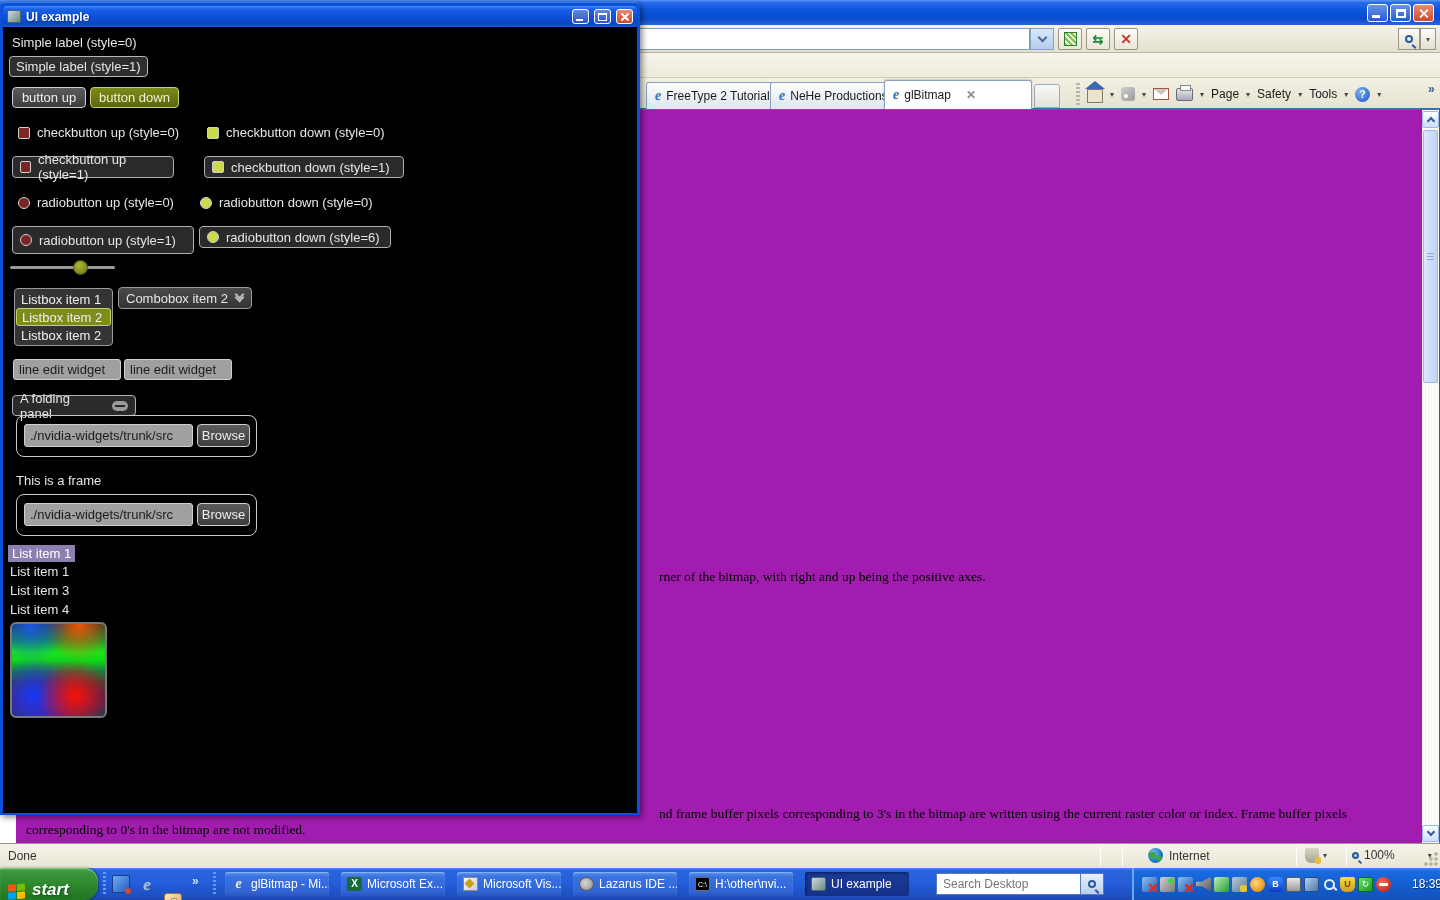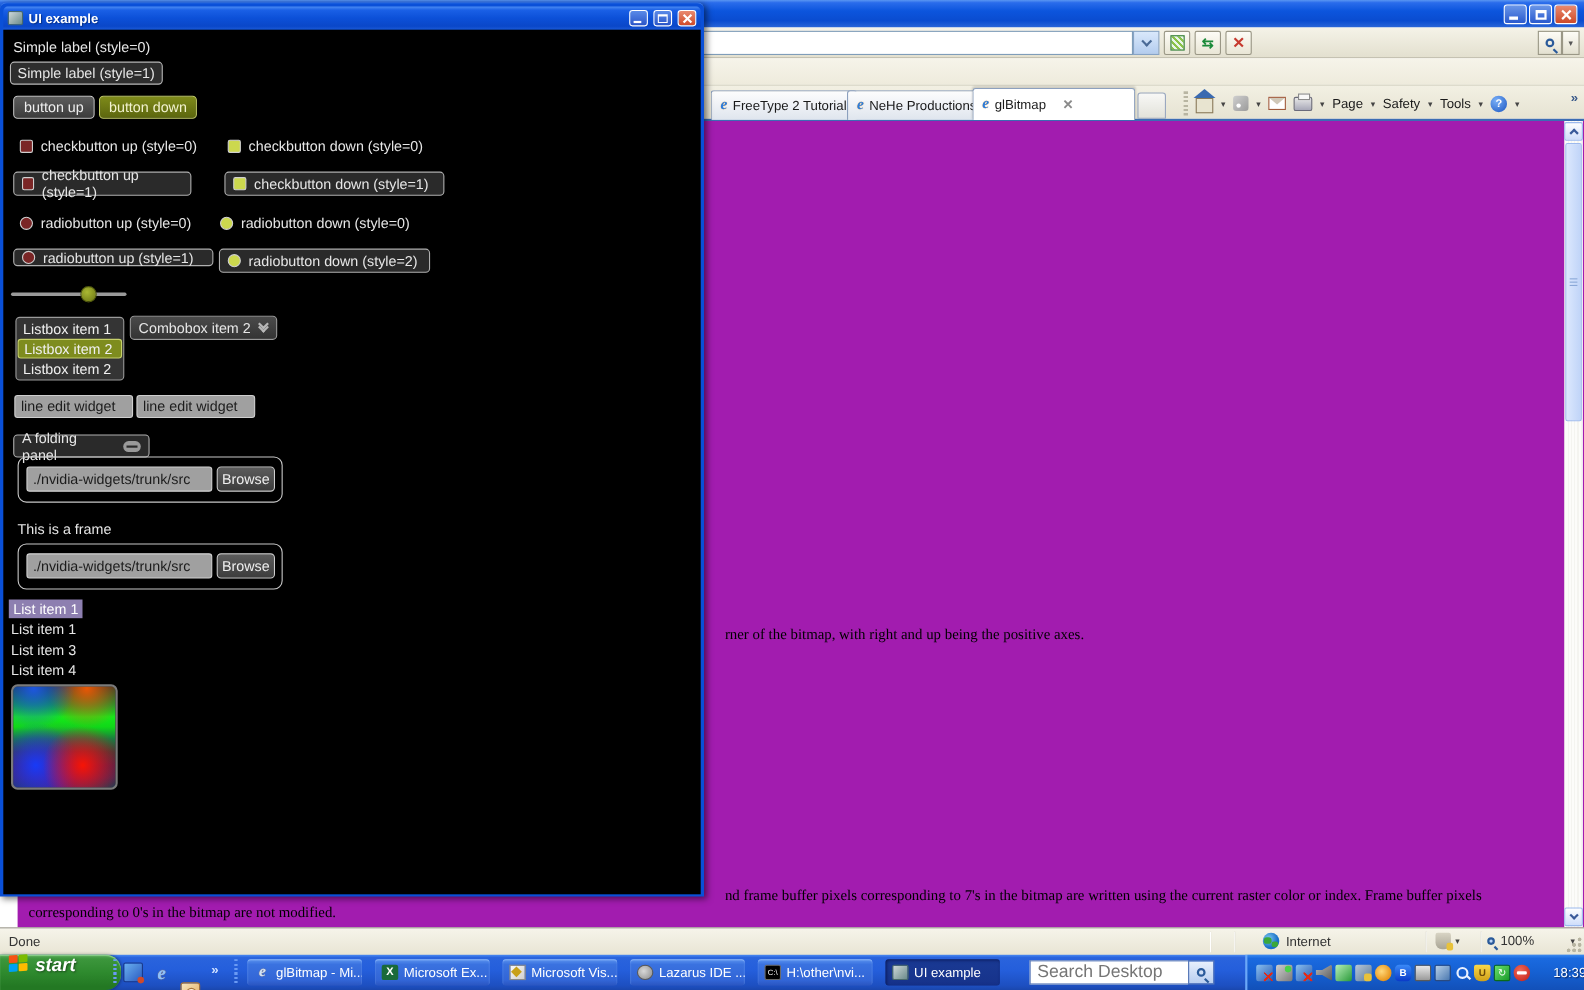--- a/index.html
+++ b/index.html
@@ -139,23 +139,23 @@
       radial-gradient(circle at 68% 78%, rgba(255,20,0,.95), rgba(255,20,0,0) 38%),
       radial-gradient(circle at 22% 78%, rgba(20,60,255,.95), rgba(20,60,255,0) 38%),
       radial-gradient(circle at 45% 95%, rgba(140,0,170,.6), rgba(140,0,170,0) 55%),
       radial-gradient(circle at 20% 2%, rgba(30,90,255,.85), rgba(30,90,255,0) 32%),
       radial-gradient(circle at 72% 2%, rgba(255,90,0,.9), rgba(255,90,0,0) 32%),
       linear-gradient(180deg,#1a3330 0%,#0a9a30 18%,#15e81a 30%,#10d818 40%,#1a7a40 52%,#3a3a3a 65%,#46224a 78%,#3a2a50 90%,#14404a 100%)}
 
   
   .taskbar{left:0;top:868px;width:1440px;height:32px;z-index:10;
     background:linear-gradient(180deg,#4a8af2 0%,#2a64dd 8%,#245edb 45%,#1d4fc0 88%,#1a47ae 100%)}
-  .startbtn{left:0;top:0;height:32px;width:110px;border-radius:0 14px 14px 0;
+  .startbtn{left:0;top:0;height:32px;width:98px;border-radius:0 14px 14px 0;
     background:linear-gradient(180deg,#5aaa5a 0%,#3c963c 12%,#2e8a2e 50%,#237823 90%);
-    display:flex;align-items:flex-start;gap:6px;padding:0 12px 0 8px;
+    display:flex;align-items:flex-end;gap:6px;padding:0 12px 0 8px;
     box-shadow:inset 0 1px 1px #8cd08c, 1px 0 3px rgba(0,0,0,.4)}
   .start-label{color:#fff;font-size:17px;font-weight:bold;font-style:italic;text-shadow:1px 1px 2px #1a4a1a}
   .xp-flag{width:18px;height:16px;display:grid;grid-template-columns:8px 8px;grid-template-rows:7px 7px;gap:1px;transform:skewY(-4deg)}
   .xp-flag i{display:block;border-radius:1px}
   .xp-flag i:nth-child(1){background:#f65314}.xp-flag i:nth-child(2){background:#7cbb00}
   .xp-flag i:nth-child(3){background:#00a1f1}.xp-flag i:nth-child(4){background:#ffbb00}
   .ql-sep{top:4px;width:3px;height:24px;background:repeating-linear-gradient(180deg,#6a9af4 0 2px,transparent 2px 4px)}
   .ql-ic{top:7px;width:18px;height:18px;display:flex;align-items:center;justify-content:center}
   .ql-desktop{background:linear-gradient(135deg,#6ab0f0,#2a5ac0);border:1px solid #1a3a8a;border-radius:2px;position:relative}
   .ql-desktop::after{content:"";position:absolute;right:-2px;bottom:-2px;width:6px;height:6px;border-radius:50%;background:#d04a2a}
@@ -168,21 +168,21 @@
     display:flex;align-items:center;gap:5px;padding:0 6px;color:#fff;font-size:12px;white-space:nowrap;overflow:hidden}
   .taskbtn.active{background:linear-gradient(180deg,#1a3a94 0%,#16328a 100%);box-shadow:inset 1px 1px 3px #0a1a5a}
   .tb-ic{width:15px;height:14px;flex:none;display:flex;align-items:center;justify-content:center;font-size:10px;line-height:1}
   .tb-excel{background:#1a6a3a;color:#fff;font-weight:bold;border-radius:2px}
   .tb-vs{background:linear-gradient(135deg,#f8f8f8,#cfcfcf);border:1px solid #8a8a8a;position:relative}
   .tb-vs::after{content:"";position:absolute;left:2px;top:2px;width:7px;height:7px;background:#c8a018;transform:rotate(45deg)}
   .tb-laz{background:radial-gradient(circle at 40% 40%,#d8d8d8,#8a8a8a);border-radius:50%;border:1px solid #5a5a5a}
   .tb-cmd{background:#000;color:#fff;font-size:7px;border:1px solid #6a6a6a;border-radius:2px}
   .tb-ui{background:linear-gradient(135deg,#cfd8d8,#6a8a8a);border:1px solid #4a6a6a;border-radius:2px}
   .deskbar{left:936px;top:5px;height:22px;display:flex}
-  .deskbar input{width:144px;height:22px;border:1px solid #5a7ab8;border-right:0;padding:0 6px;font-size:16px;color:#ef4444;outline:0;font-family:"Liberation Sans",sans-serif}
+  .deskbar input{width:144px;height:22px;border:1px solid #5a7ab8;border-right:0;padding:0 6px;font-size:12px;color:#ef4444;outline:0;font-family:"Liberation Sans",sans-serif}
   .desk-go{width:24px;height:22px;background:linear-gradient(180deg,#e8f0fc,#b8cef0);border:1px solid #5a7ab8;display:flex;align-items:center;justify-content:center}
   .tray{left:1132px;top:0;width:308px;height:32px;background:linear-gradient(180deg,#3a8af0 0%,#1a6ae0 10%,#1560d2 50%,#1250b8 100%);border-left:2px solid #6aa8f8;display:flex;align-items:center;gap:3px;padding:0 8px}
   .tray-ic{width:15px;height:15px;flex:none;border-radius:2px;position:relative;display:flex;align-items:center;justify-content:center;font-size:9px;color:#fff;line-height:1}
   .t-net{background:linear-gradient(135deg,#8ac0f0,#2a5ab0)}
   .t-net::after{content:"";position:absolute;right:0;bottom:0;width:8px;height:8px;
      background:linear-gradient(45deg,transparent 42%,#e02a1a 42%,#e02a1a 58%,transparent 58%),
      linear-gradient(-45deg,transparent 42%,#e02a1a 42%,#e02a1a 58%,transparent 58%)}
   .t-sig{background:linear-gradient(135deg,#cfcfcf,#7a7a7a)}
   .t-sig::after{content:"";position:absolute;right:1px;top:1px;width:6px;height:6px;border-radius:50%;background:#4ad04a}
   .t-vol{background:linear-gradient(135deg,#b8b8b8,#5a5a5a);clip-path:polygon(0 35%,40% 35%,100% 0,100% 100%,40% 65%,0 65%)}
@@ -274,21 +274,21 @@
     <span class="caret">▾</span>
     <span>Tools</span>
     <span class="caret">▾</span>
     <span class="ic-help">?</span>
     <span class="caret">▾</span>
   </div>
   <div class="abs overflow-chev">»</div>
 
   <div class="abs ie-content">
     <div class="frag" style="left:643px;top:459px">rner of the bitmap, with right and up being the positive axes.</div>
-    <div class="frag" style="left:643px;top:696px">nd frame buffer pixels corresponding to 7's in the bitmap are written using the current raster color or index. Frame buffer pixels</div>
+    <div class="frag" style="left:643px;top:696px">nd frame buffer pixels corresponding to 3's in the bitmap are written using the current raster color or index. Frame buffer pixels</div>
     <div class="frag" style="left:10px;top:712px">corresponding to 0's in the bitmap are not modified.</div>
   </div>
 
   <div class="abs sb sb-track"></div>
   <div class="abs sb-btn" style="left:1422px;top:111px">
       <span class="chev-up"></span>
     </div>
   <div class="abs sb-thumb">
       <i></i>
       <i></i>
@@ -361,27 +361,27 @@
 
     <div class="abs" style="left:15px;top:168px;display:flex;align-items:center;gap:7px">
       <span class="rd red"></span>
       <span>radiobutton up (style=0)</span>
     </div>
     <div class="abs" style="left:197px;top:168px;display:flex;align-items:center;gap:7px">
       <span class="rd grn"></span>
       <span>radiobutton down (style=0)</span>
     </div>
 
-    <div class="abs w-outline" style="left:9px;top:199px;width:182px;height:16px">
+    <div class="abs w-outline" style="left:9px;top:199px;width:182px;height:28px">
       <span class="rd red"></span>
       <span>radiobutton up (style=1)</span>
     </div>
     <div class="abs w-outline" style="left:196px;top:199px;width:192px;height:22px">
       <span class="rd grn"></span>
-      <span>radiobutton down (style=2)</span>
+      <span>radiobutton down (style=6)</span>
     </div>
 
     <div class="abs track" style="left:7px;top:239px;width:105px"></div>
     <div class="abs knob" style="left:70px;top:233px"></div>
 
     <div class="abs listbox" style="left:11px;top:261px;width:99px">
       <div class="lb-item">Listbox item 1</div>
       <div class="lb-item sel">Listbox item 2</div>
       <div class="lb-item">Listbox item 2</div>
     </div>

